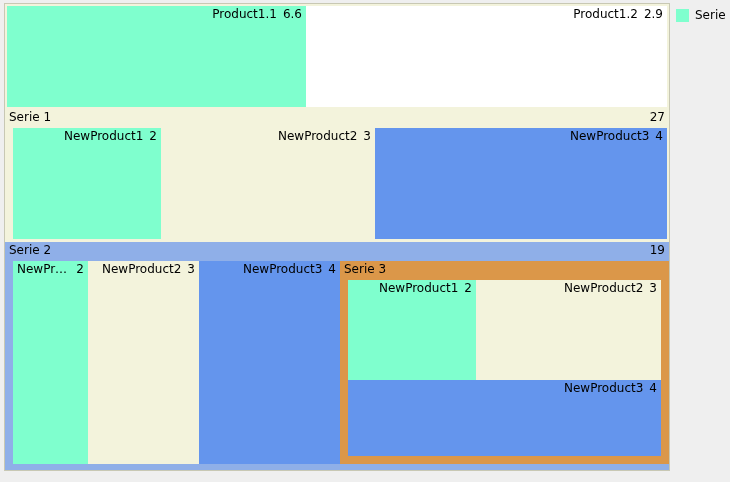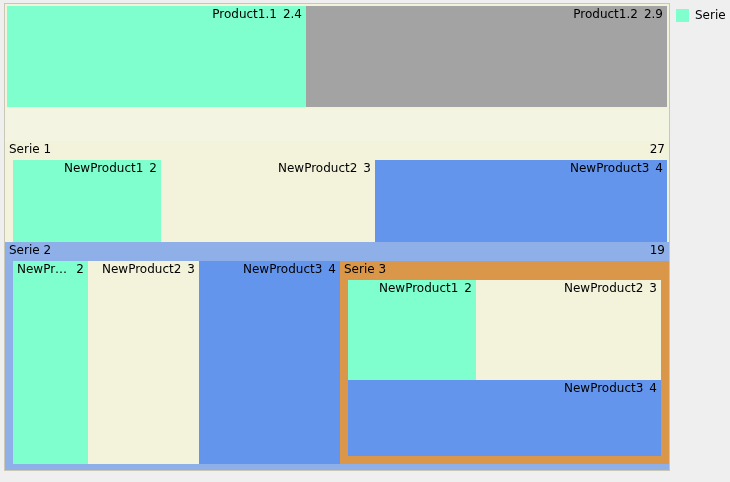--- a/index.html
+++ b/index.html
@@ -102,33 +102,33 @@
 
 <div id="root">
 
   <div id="chart-panel">
 
     <div class="node" style="left:0px; top:0px; width:664px; height:105px; background:#F3F3DC;">
 
       <div class="leaf" style="left:2px; top:2px; width:299px; height:101px; background:#7FFFCE;">
         <div class="cap">
           <span class="lbl">Product1.1</span>
-          <span class="val">2.4</span>
-        </div>
-      </div>
-
-      <div class="leaf" style="left:301px; top:2px; width:361px; height:101px; background:#a3a3a3;">
+          <span class="val">6.6</span>
+        </div>
+      </div>
+
+      <div class="leaf" style="left:301px; top:2px; width:361px; height:101px; background:#ffffff;">
         <div class="cap">
           <span class="lbl">Product1.2</span>
           <span class="val">2.9</span>
         </div>
       </div>
     </div>
 
-    <div class="node" style="left:0px; top:105px; width:664px; height:133px; background:#F3F3DC;margin-top:32px;">
+    <div class="node" style="left:0px; top:105px; width:664px; height:133px; background:#F3F3DC;">
 
       <div class="hdr" style="background:#F3F3DC;">
         <span class="lbl">Serie 1</span>
         <span class="val">27</span>
       </div>
 
       <div class="leaf" style="left:8px; top:19px; width:148px; height:111px; background:#7FFFCE;">
         <div class="cap">
           <span class="lbl">NewProduct1</span>
           <span class="val">2</span>

